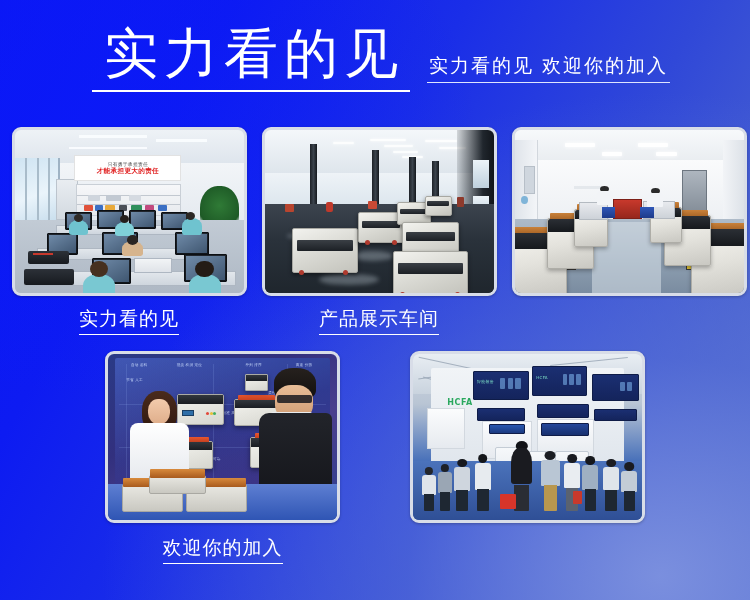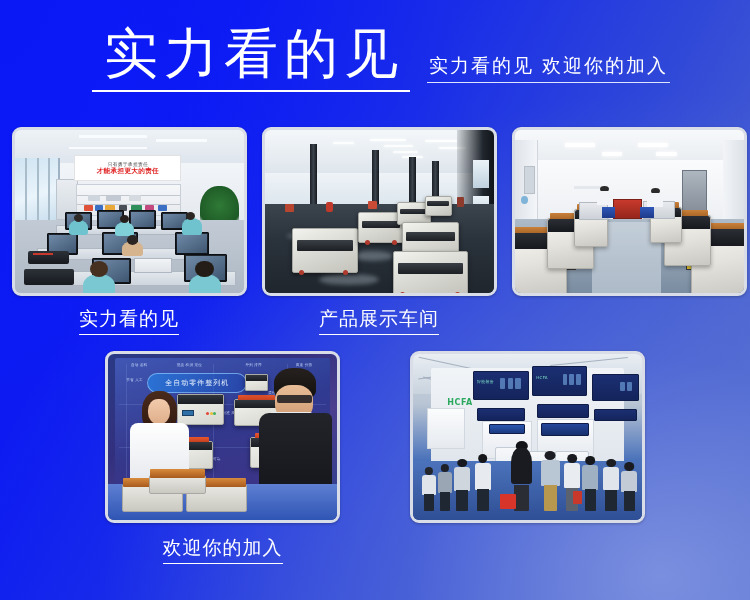--- a/index.html
+++ b/index.html
@@ -714,23 +714,20 @@
             <div class="tag" style="left:30%;top:5%">视觉 检测 定位</div>
             <div class="tag" style="left:60%;top:5%">整列 排序</div>
             <div class="tag" style="left:82%;top:5%">高速 分拣</div>
             <div class="tag" style="left:8%;top:14%">节省 人工</div>
             <div class="tag" style="left:70%;top:22%">柔性 供料</div>
             <div class="tag" style="left:50%;top:34%">精准 高效</div>
             <div class="tag" style="left:72%;top:44%">智能 控制</div>
             <div class="tag" style="left:42%;top:62%">稳定 可靠</div>
             <div class="tag" style="left:54%;top:78%">一对一 服务</div>
 
-            <div class="title-bar">
-              <span>全自动零件整列机</span>
-            </div>
 
             <div class="dev" style="left:30%;top:24%;width:20%;height:17%">
               <div class="dark"></div>
               <div class="scr"></div>
               <div class="led" style="left:62%;bottom:30%;background:#e2483a"></div>
               <div class="led" style="left:70%;bottom:30%;background:#e8c13a"></div>
               <div class="led" style="left:78%;bottom:30%;background:#44b060"></div>
             </div>
             <div class="dev" style="left:55%;top:27%;width:19%;height:15%">
               <div class="tray"></div>

